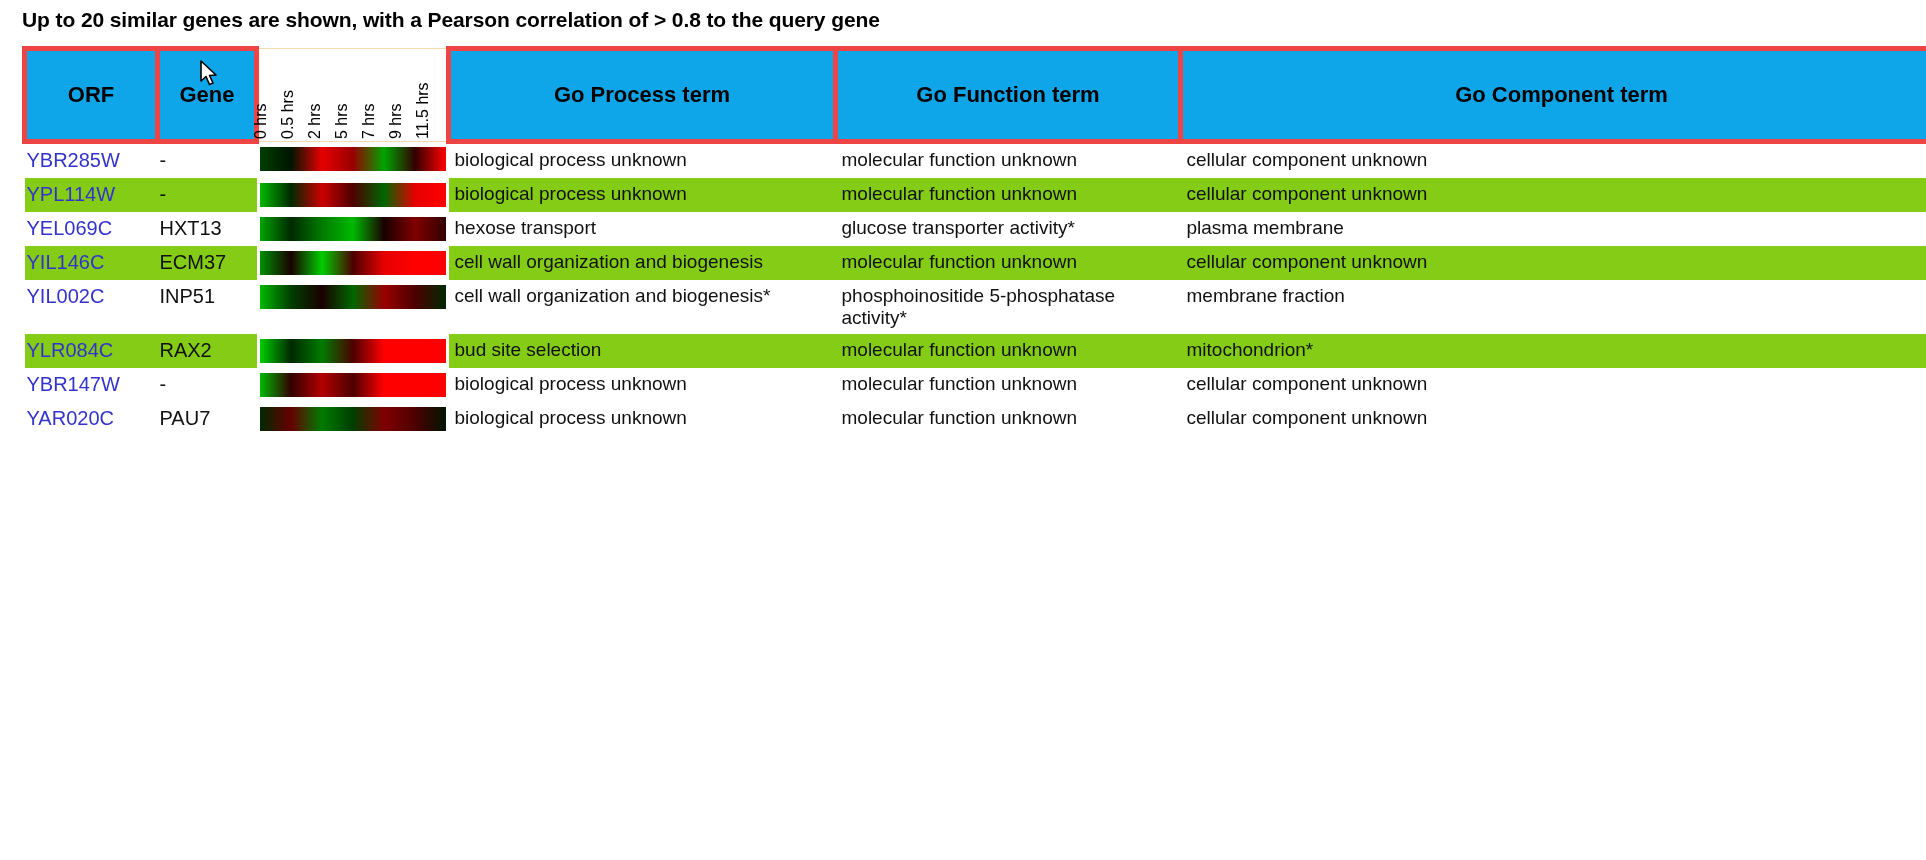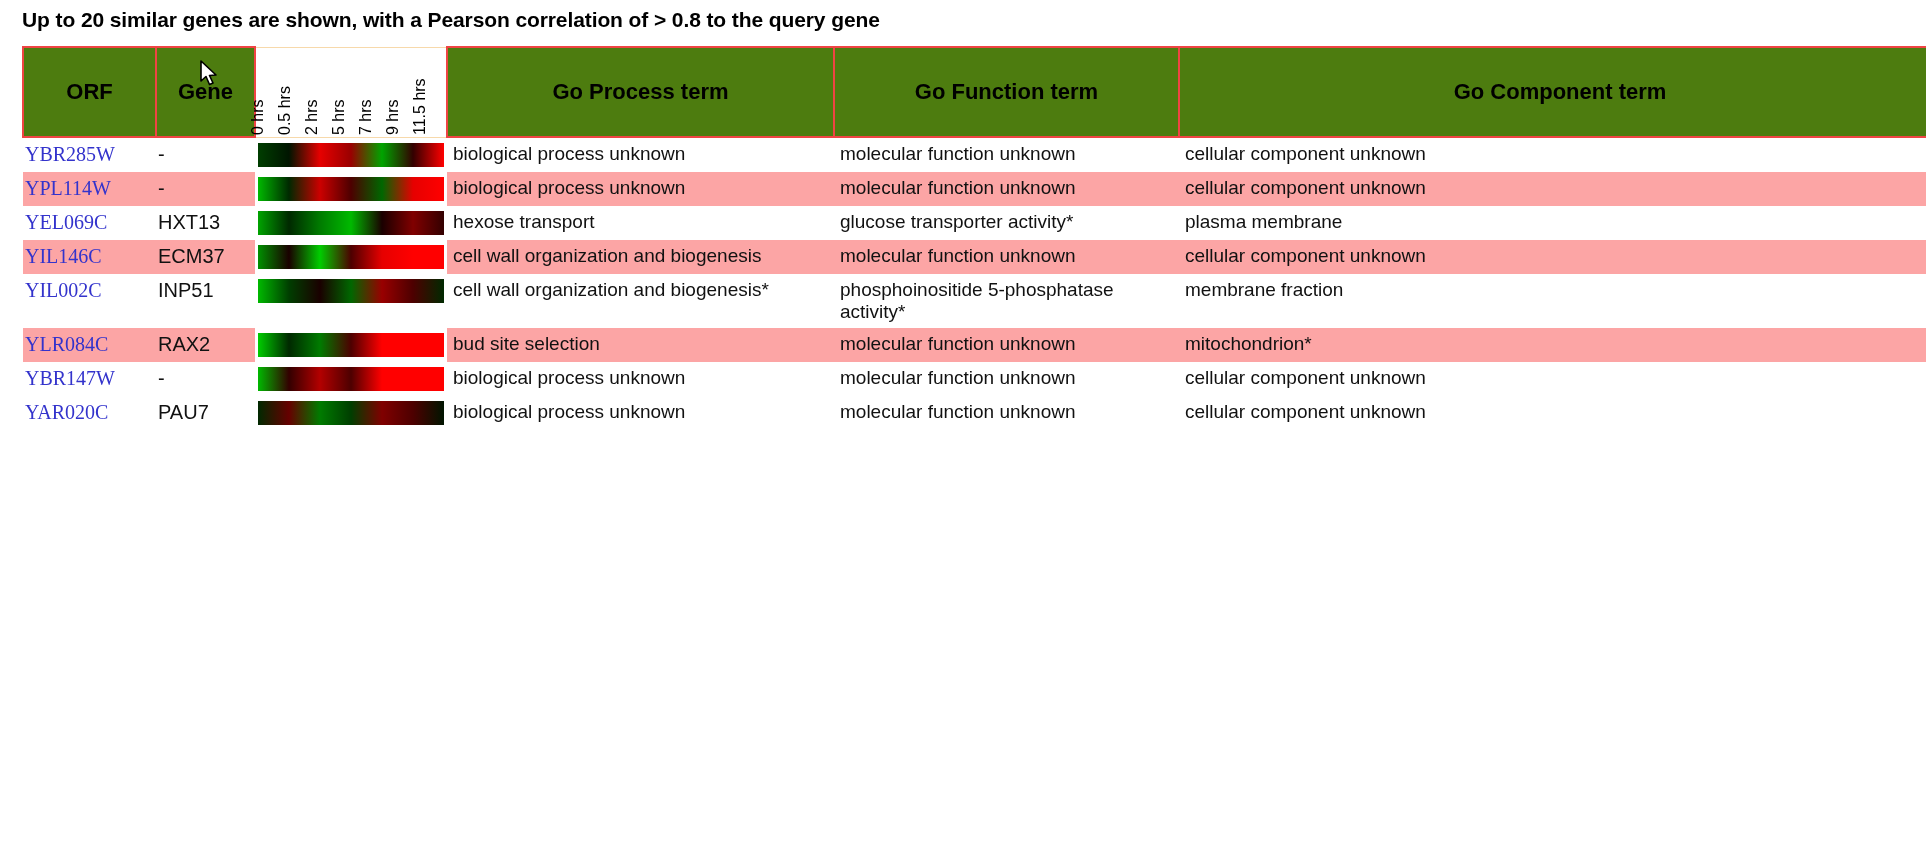--- a/index.html
+++ b/index.html
@@ -42,22 +42,22 @@
   }
 
   .gene-table col.c-orf   { width: 133px; }
   .gene-table col.c-gene  { width: 99px;  }
   .gene-table col.c-exp   { width: 192px; }
   .gene-table col.c-proc  { width: 387px; }
   .gene-table col.c-func  { width: 345px; }
   .gene-table col.c-comp  { width: 762px; }
 
   thead th {
-    background: #4d7c0f;
-    border: 2px solid #ef4444;
+    background: #0ea5e9;
+    border: 5px solid #ef4444;
     font-size: 22px;
     font-weight: bold;
     color: #000;
     height: 88px;
     vertical-align: middle;
     padding: 0;
   }
   thead th.exp-head {
     background: #ffffff;
     border: 1px solid #f7d9ab;
@@ -99,30 +99,29 @@
 
   tbody td {
     font-size: 19px;
     font-weight: normal;
     color: #111;
     vertical-align: top;
     padding: 5px 6px 5px 4px;
     line-height: 1.18;
     border: none;
   }
-  tbody tr.alt td { background: #fca5a5; }
+  tbody tr.alt td { background: #84cc16; }
   tbody tr td { background: #ffffff; }
 
   td.orf {
     color: #3333cc;
     white-space: nowrap;
     padding-left: 2px;
     padding-right: 2px;
     font-size: 20px;
-    font-family: Liberation Serif, serif;
   }
   td.gene {
     white-space: nowrap;
     padding-left: 2px;
     font-size: 20px;
   }
   td.expr {
     padding: 5px 0 5px 0;
     background: transparent !important;
   }

